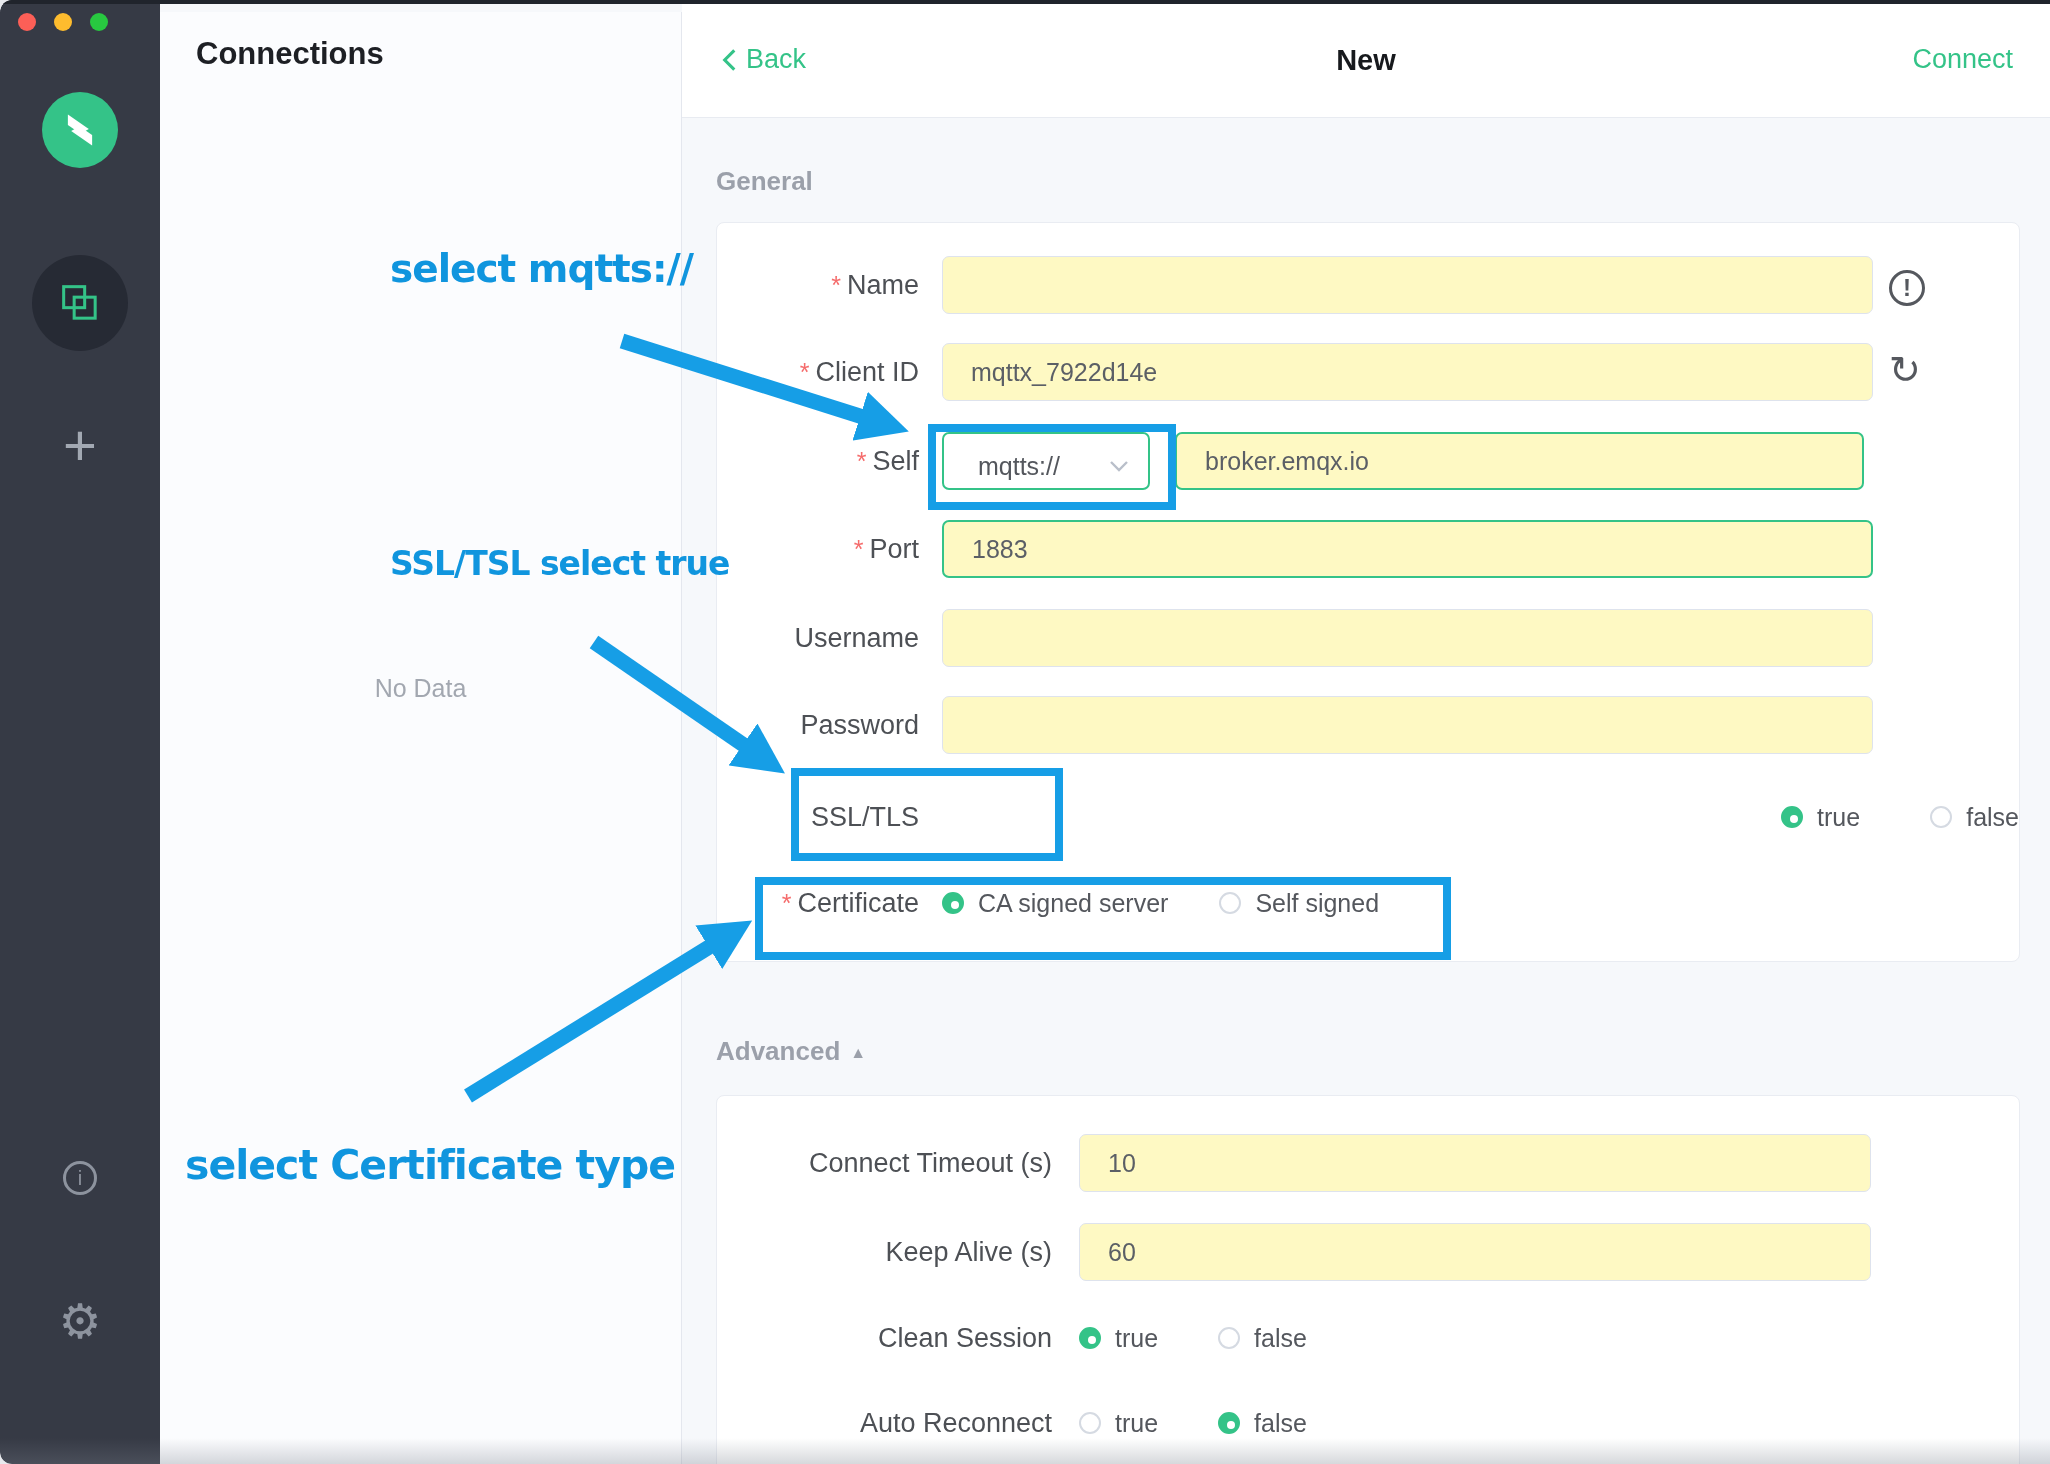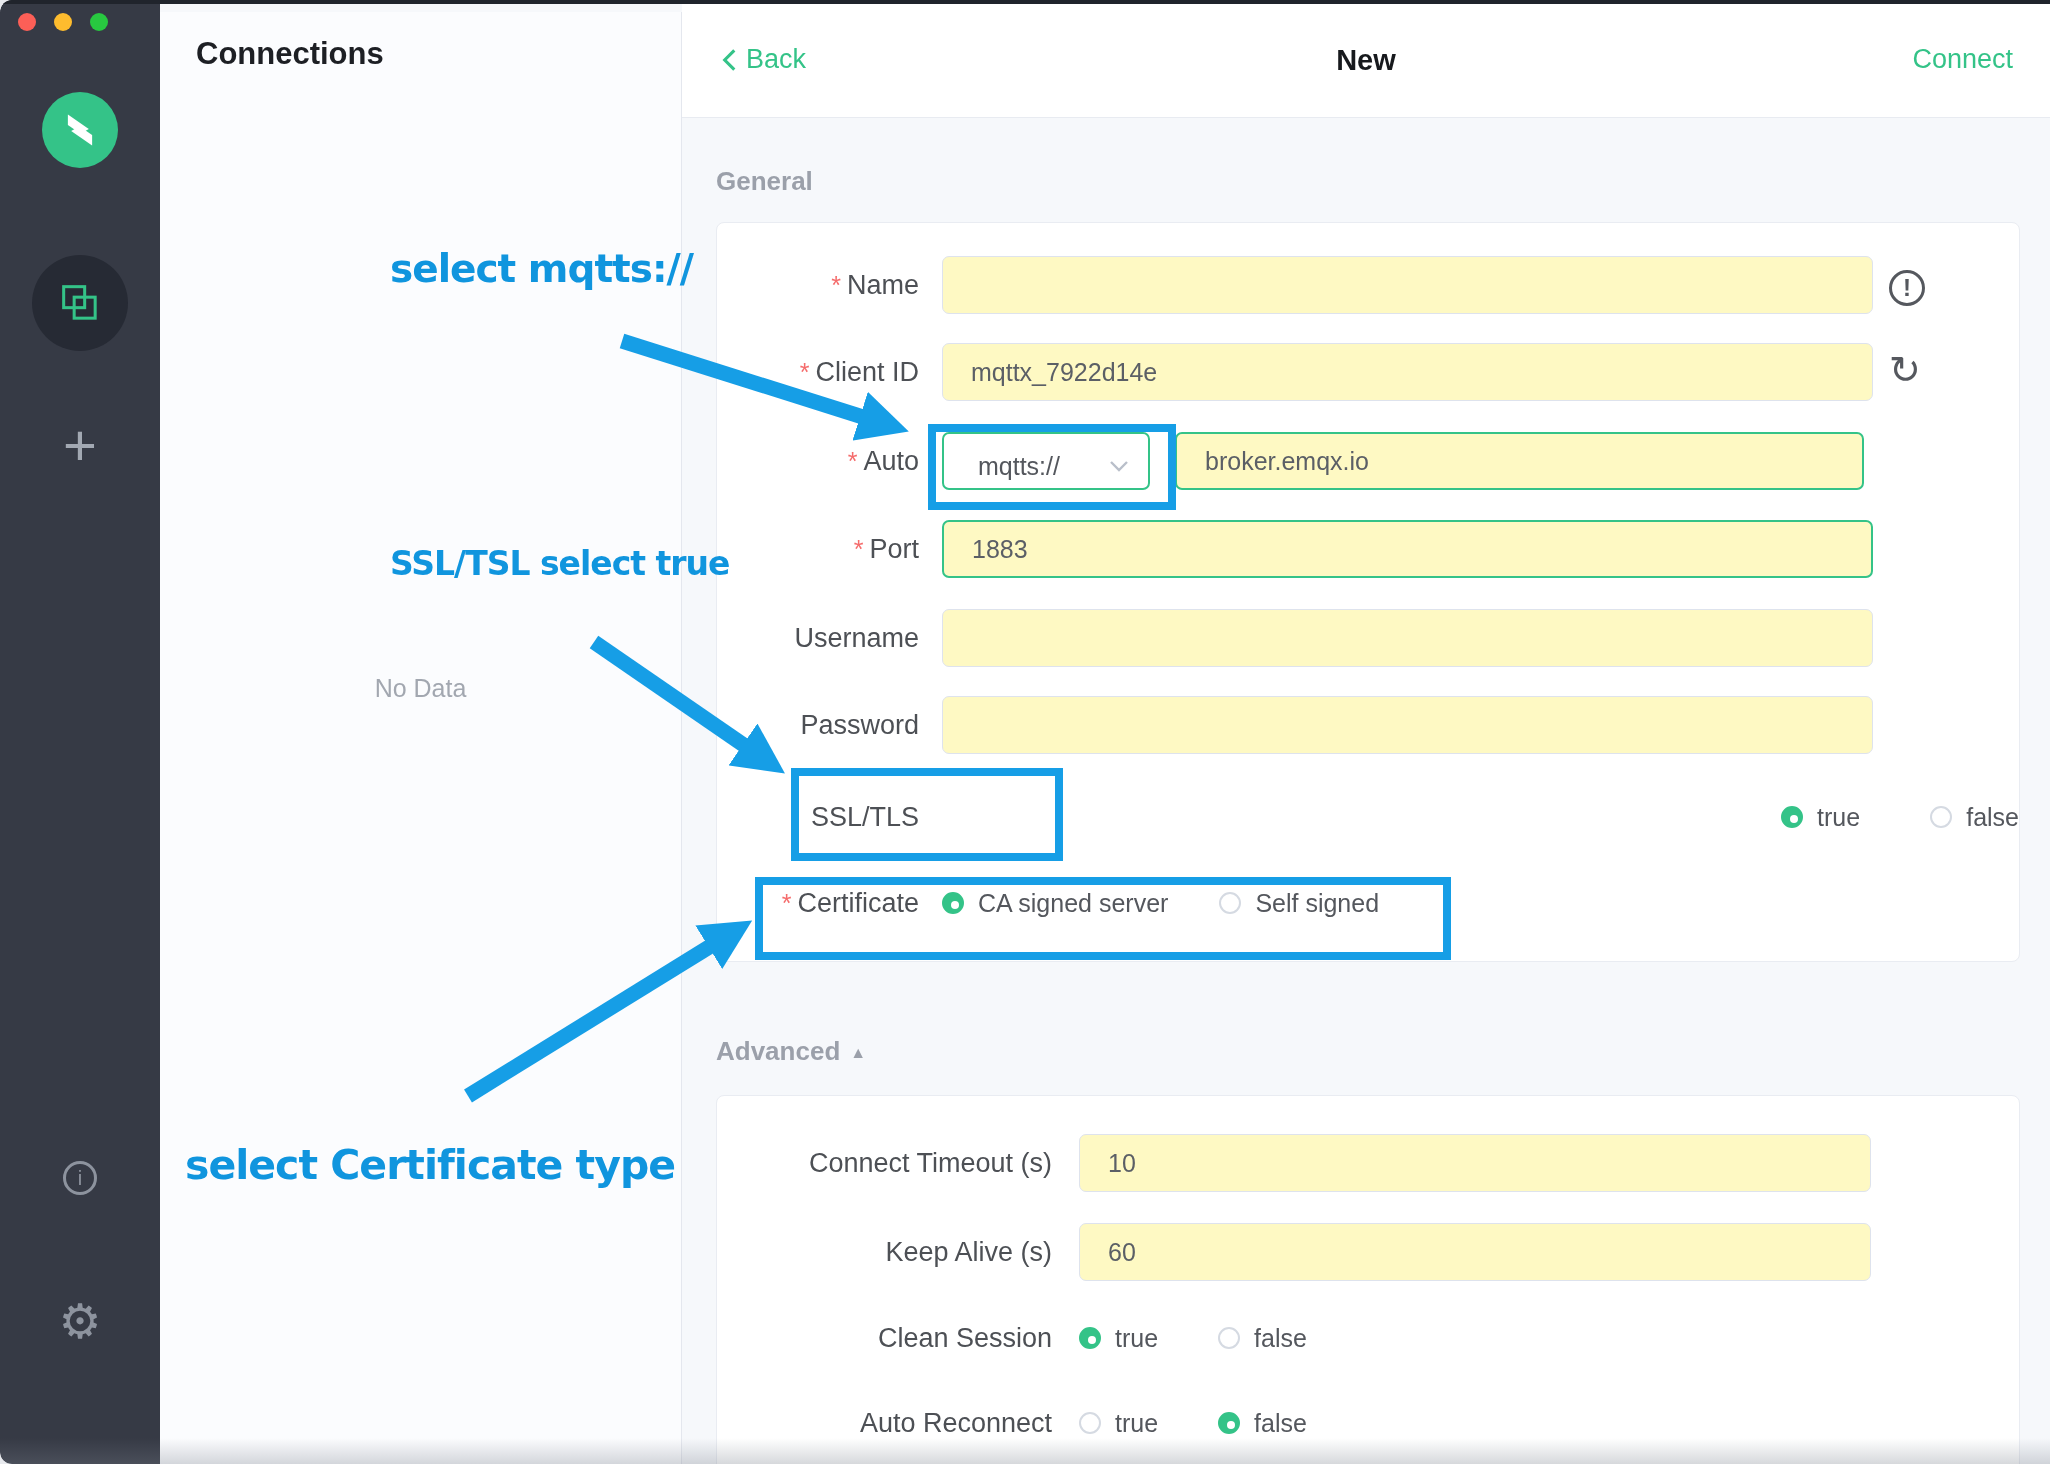--- a/index.html
+++ b/index.html
@@ -155,21 +155,21 @@
           <input class="inp w-full" value="" style="">
         </div>
 
         <div class="row" style="top:120px;">
           <div class="lbl"><span class="req">*</span><span>Client ID</span></div>
           <div class="gap"></div>
           <input class="inp w-full" value="mqttx_7922d14e" style="">
         </div>
 
         <div class="row" style="top:209px;">
-          <div class="lbl"><span class="req">*</span><span>Auto</span></div>
+          <div class="lbl"><span class="req">*</span><span>Self</span></div>
           <div class="gap"></div>
           <div class="select-box">
             <span class="sel-val">mqtts://</span>
             <svg width="18" height="11" viewBox="0 0 18 11">
               <polyline points="1,1 9,9 17,1" fill="none" stroke="#b9bfca" stroke-width="2.4"></polyline>
             </svg>
           </div>
           <input class="inp green host-inp" value="broker.emqx.io" style="">
         </div>
 

